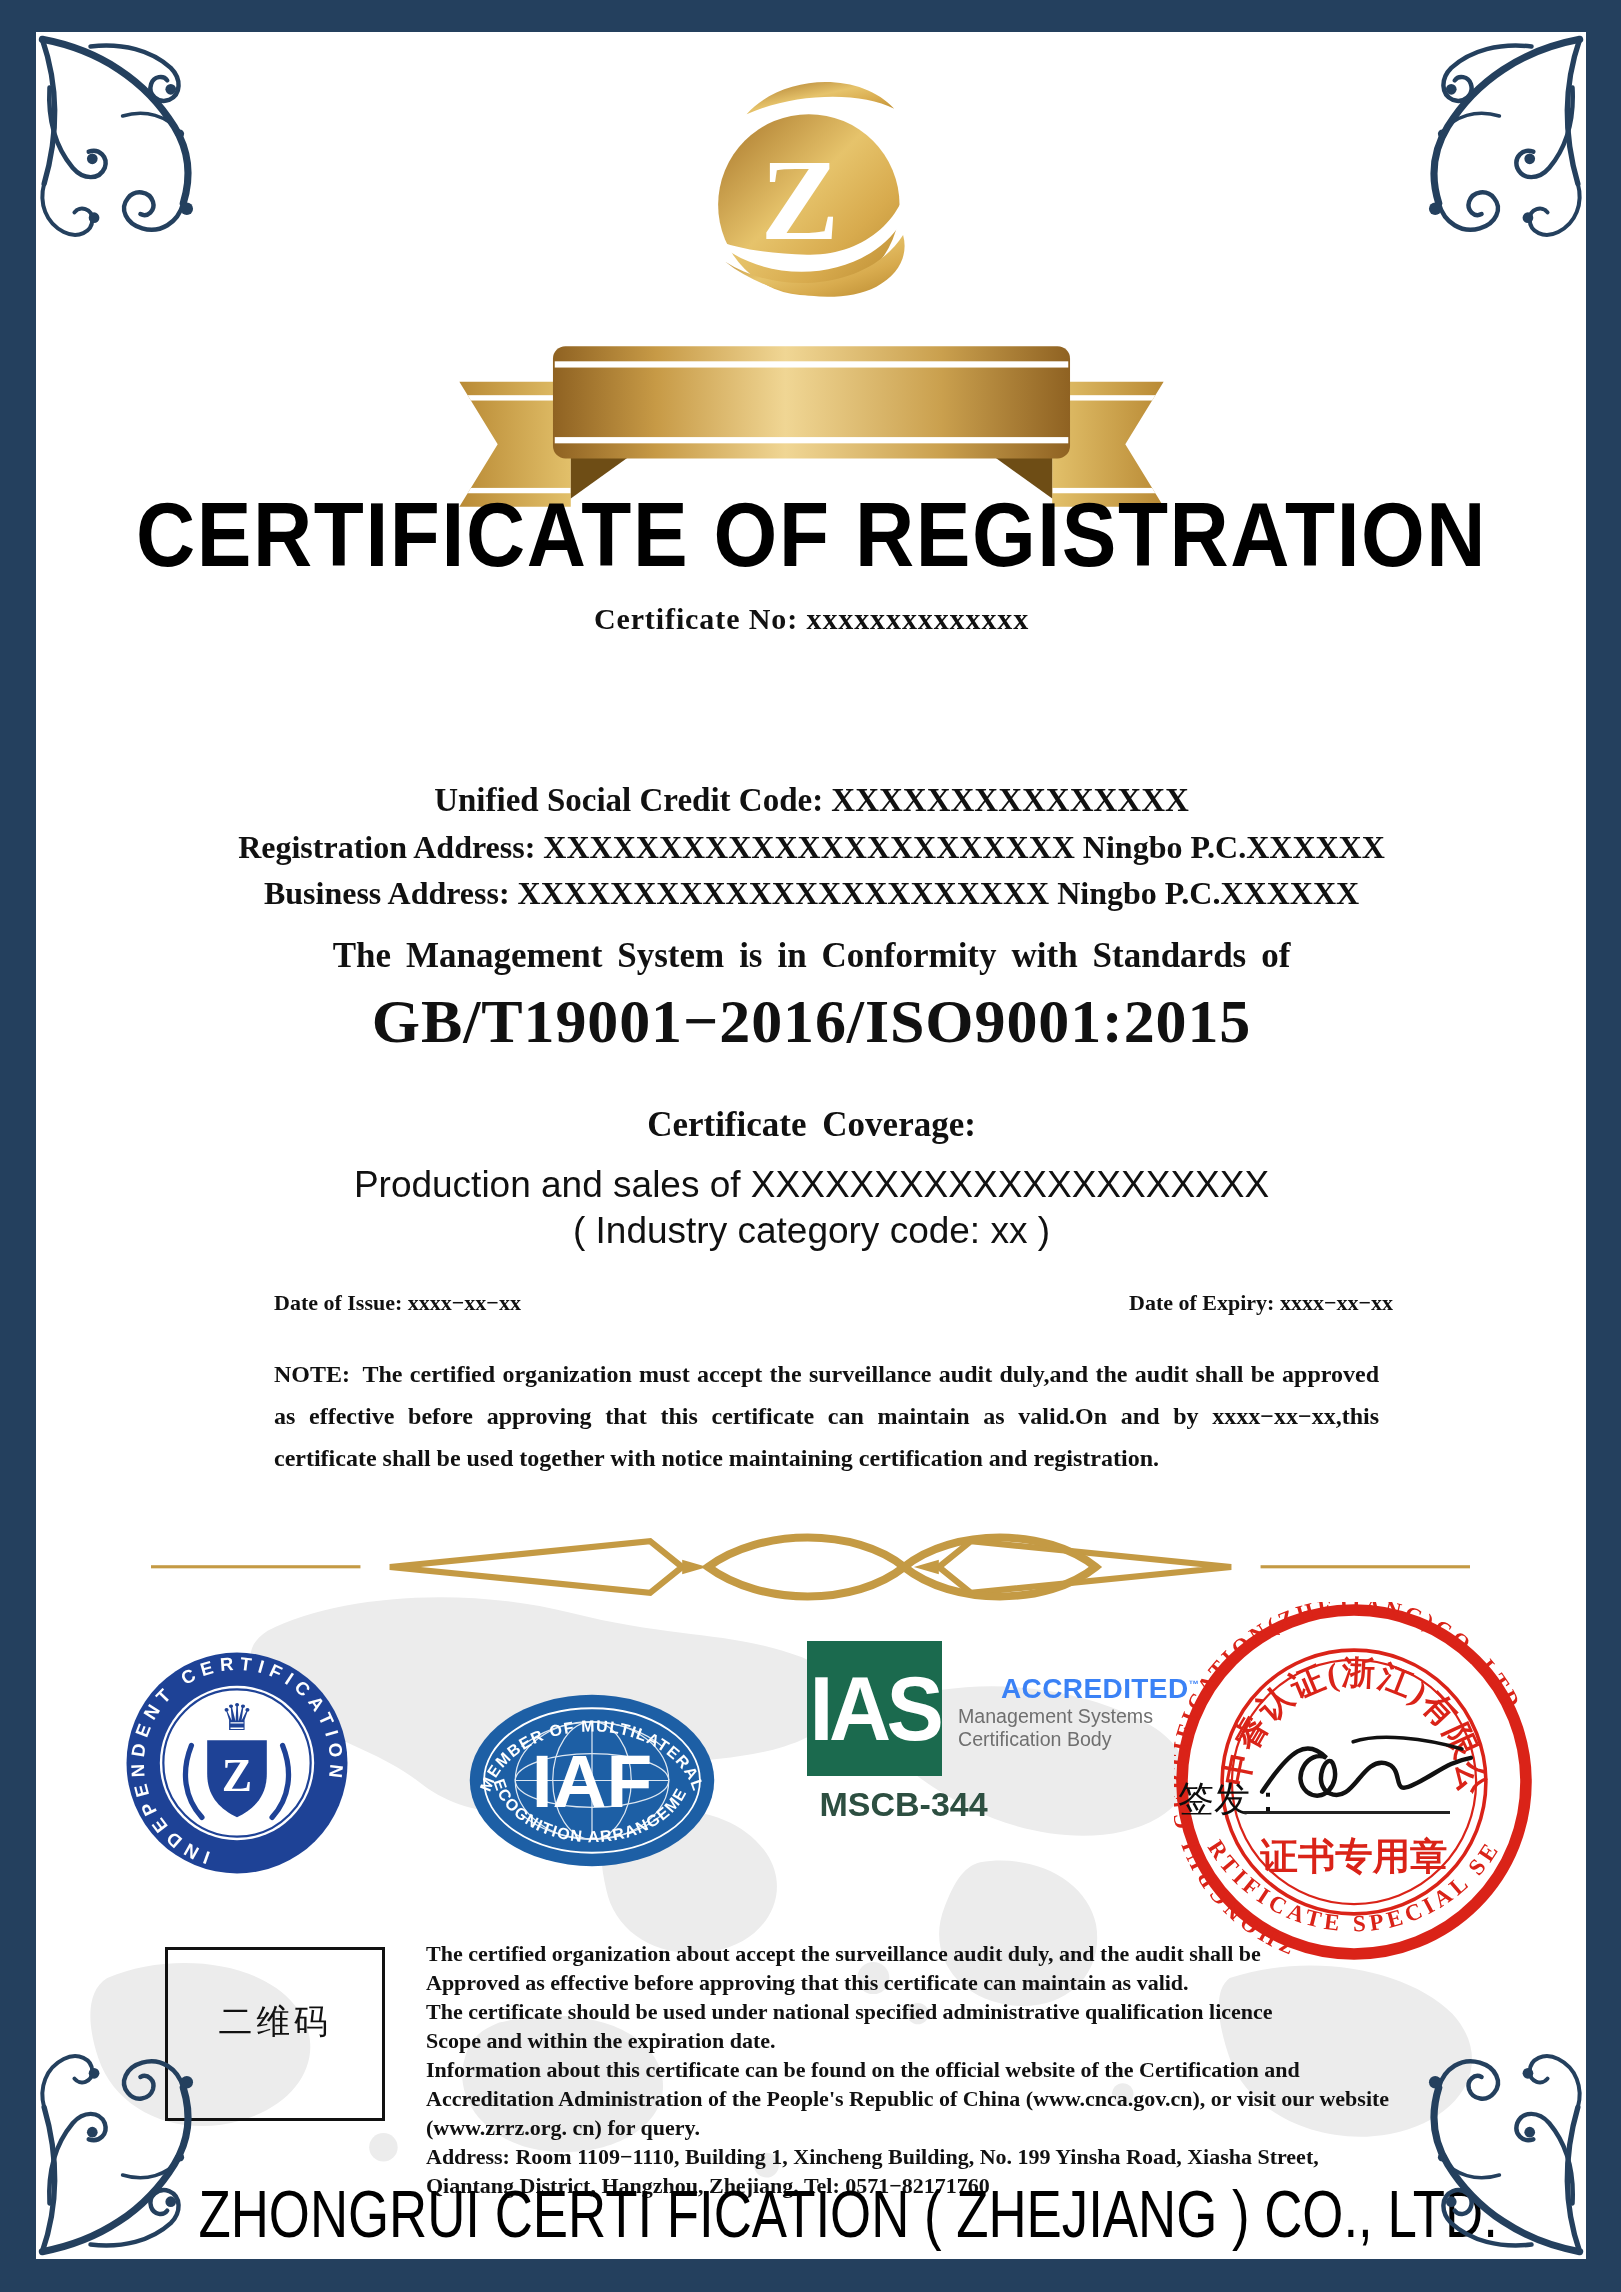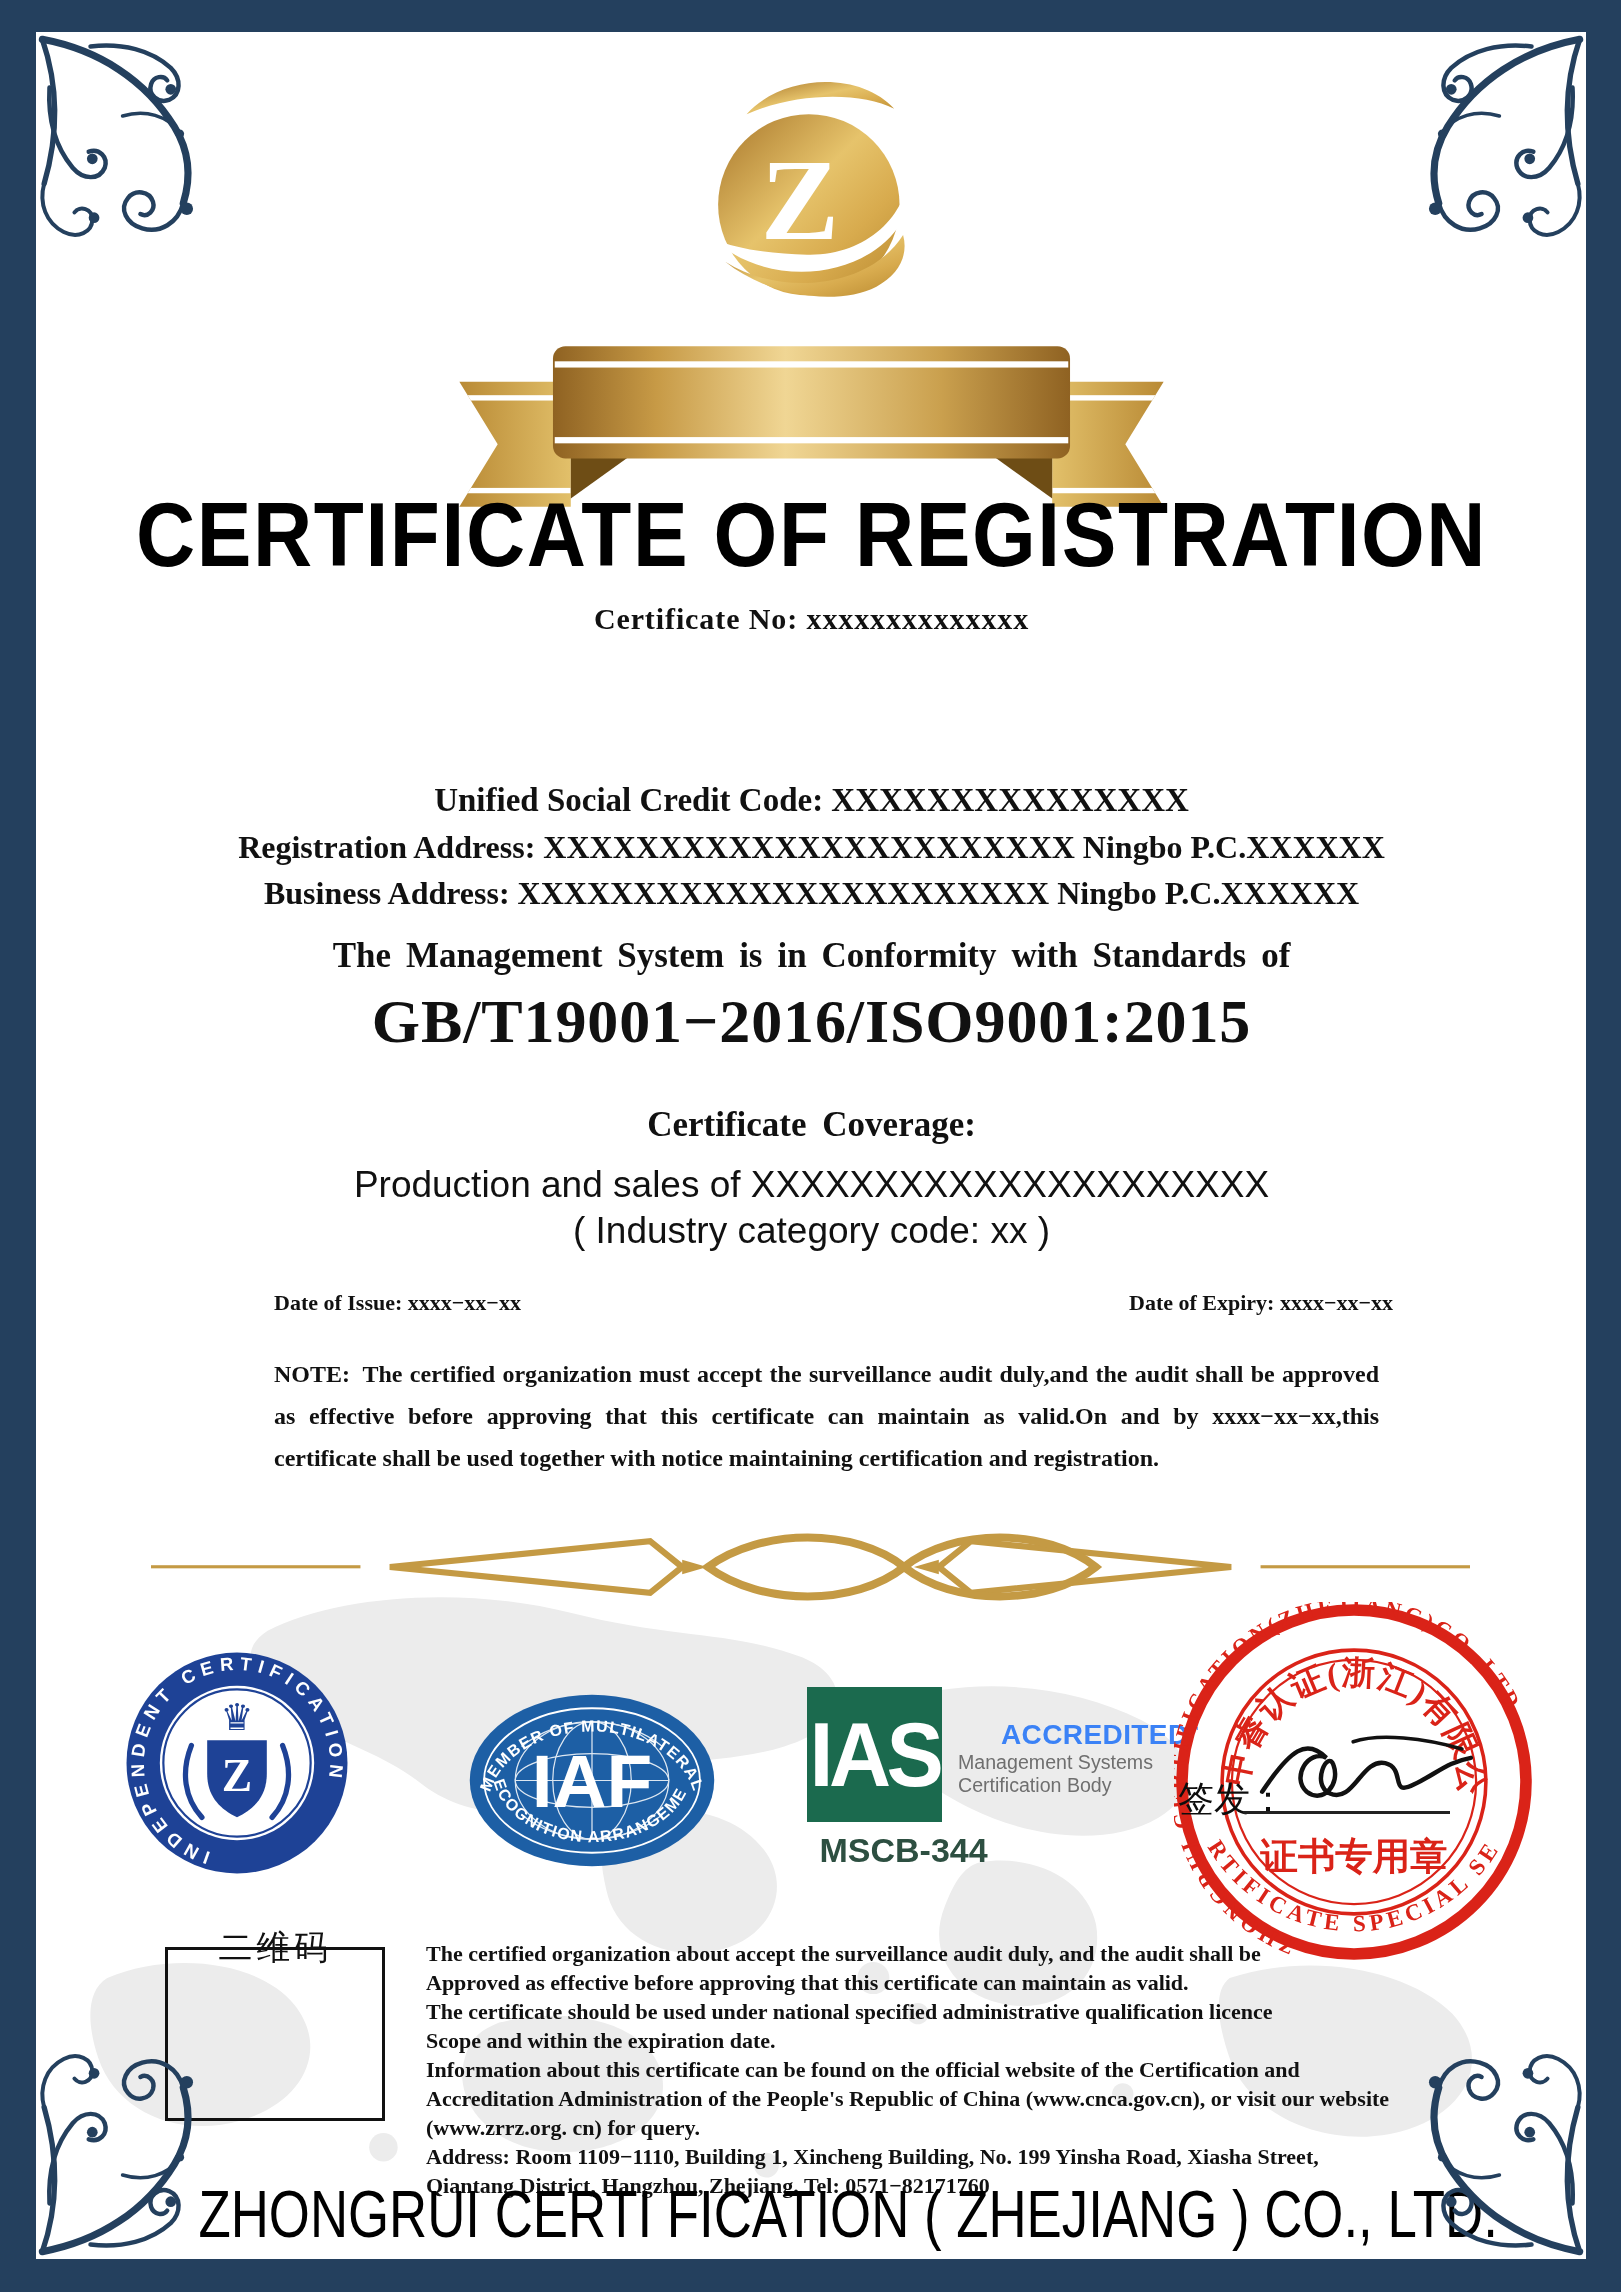--- a/index.html
+++ b/index.html
@@ -36,39 +36,39 @@
   .dates{position:absolute;left:274px;top:1290px;width:1119px;display:flex;
          justify-content:space-between;font-size:22px;font-weight:700;z-index:2;}
   .note{position:absolute;left:274px;top:1353px;width:1105px;font-size:24px;font-weight:700;
         line-height:42px;text-align:justify;z-index:2;}
   .note .nlabel{margin-right:12.5px;}
   
   .divider{position:absolute;left:151px;top:1526px;width:1319px;height:82px;z-index:2;}
   
   .badge-ind{position:absolute;left:123px;top:1649px;width:228px;height:228px;z-index:2;}
   .badge-iaf{position:absolute;left:468px;top:1693px;width:248px;height:175px;z-index:2;}
-  .ias-wrap{position:absolute;left:807px;top:1687px;width:321px;height:178px;z-index:2;
+  .ias-wrap{position:absolute;left:807px;top:1641px;width:321px;height:178px;z-index:2;
             font-family:"Liberation Sans","DejaVu Sans",sans-serif;}
   .ias-box{position:absolute;left:0;top:0;width:135px;height:135px;background:#1b6a4e;
            display:flex;align-items:center;justify-content:center;}
   .ias-box span{color:#fff;font-weight:700;font-size:86px;letter-spacing:-4.5px;
                 transform:scaleY(1.05);line-height:1;}
   .ias-right{position:absolute;left:151px;top:32px;width:178px;}
   .ias-acc{color:#3b82f6;font-weight:700;font-size:28px;letter-spacing:0.4px;white-space:nowrap;margin-left:43px;}
   .ias-acc sup{font-size:10.7px;}
   .ias-sub{color:#6f6f6f;font-size:19.6px;line-height:23px;white-space:nowrap;}
   .ias-code{position:absolute;left:12.5px;top:144px;color:#2d4f41;font-weight:700;font-size:34px;}
   
   .seal{position:absolute;left:1174px;top:1602px;width:360px;height:360px;z-index:2;}
   .issued{position:absolute;left:1178px;top:1775px;font-size:36px;font-weight:400;color:#0d0d0d;z-index:3;}
   .sigline{position:absolute;left:1243px;top:1811px;width:207px;height:2.7px;background:#222;z-index:3;}
   .signature{position:absolute;left:1255px;top:1722px;width:223px;height:94px;z-index:3;}
   
   .qrbox{position:absolute;left:165px;top:1947px;width:214px;height:168px;border:3.6px solid #111;
-         z-index:2;display:flex;justify-content:center;}
+         z-index:2;display:flex;align-items:center;justify-content:center;}
   .qrbox span{font-size:34px;letter-spacing:3.6px;margin-top:-25px;}
   .fpara{position:absolute;left:426px;top:1939px;width:980px;font-size:22px;font-weight:700;
          line-height:29px;z-index:2;white-space:nowrap;}
   .fcompany{top:2176px;font-family:"Liberation Sans","DejaVu Sans",sans-serif;font-size:66px;
             font-weight:400;color:#000;z-index:2;}
   .fcompany span{display:inline-block;transform:scaleX(0.8);transform-origin:center;white-space:nowrap;}
 </style>
 </head>
 <body>
 

